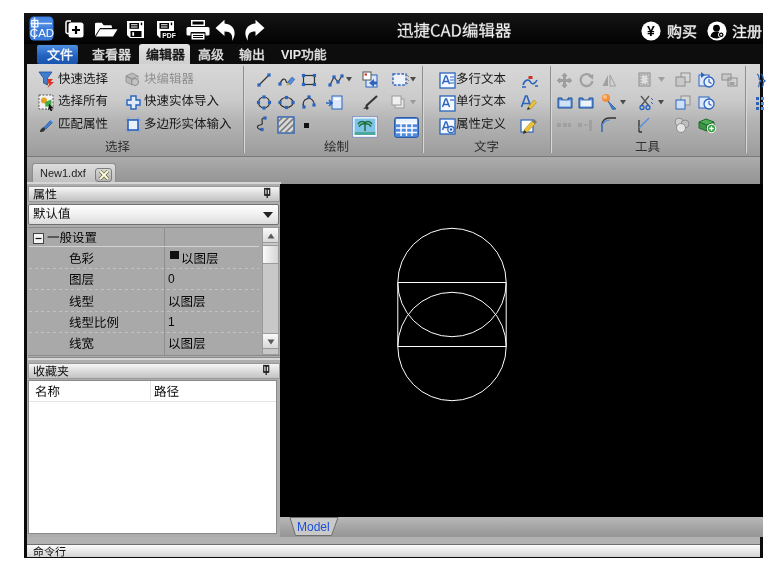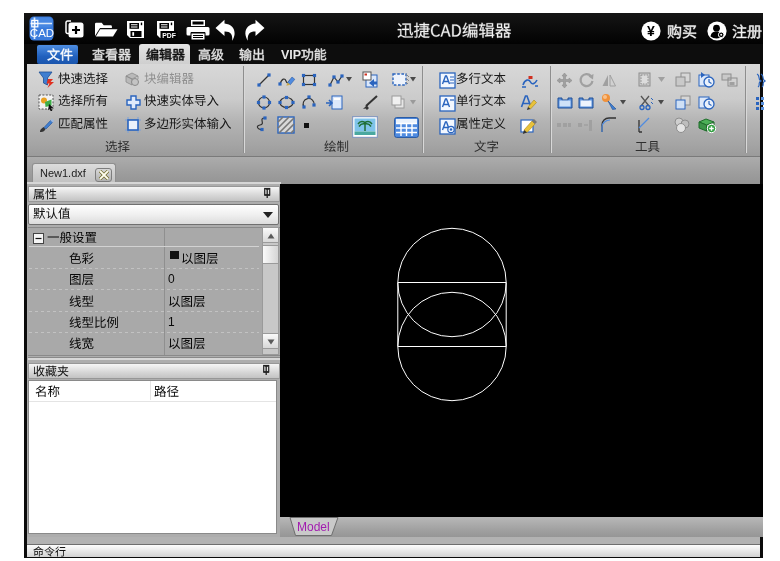--- a/index.html
+++ b/index.html
@@ -504,18 +504,18 @@
     <g fill="none" stroke="#fff" stroke-width="1">
       <circle cx="172" cy="98.5" r="54.2"></circle>
       <circle cx="172" cy="162.5" r="54.2"></circle>
       <path d="M117.8 98.5 H226.2 M117.8 162.5 H226.2 M117.8 98.5 V162.5 M226.2 98.5 V162.5"></path>
     </g>
   </svg>
 <div style="position:absolute;left:280px;top:517px;width:483px;height:20px;background:linear-gradient(#b8b8b8,#a2a2a2 60%,#969696);"></div>
 <svg style="position:absolute;left:282px;top:517px" width="62" height="20">
     <path d="M8 0.5 H56 L49.5 18.5 H13.5 Z" fill="#c9c9c9" stroke="#6e6e6e"></path>
   </svg>
-<div style="position:absolute;left:297px;top:519.5px;font-size:12px;color:#a21caf;">Model</div>
+<div style="position:absolute;left:297px;top:519.5px;font-size:12px;color:#1d4ed8;">Model</div>
 <div style="position:absolute;left:27px;top:537px;width:733px;height:7.5px;background:#b2b2b2;"></div>
 <div style="position:absolute;left:27px;top:543.5px;width:733px;height:1.5px;background:#6e6e6e;"></div>
 <div style="position:absolute;left:27px;top:545px;width:733px;height:11.5px;background:linear-gradient(#fdfdfd,#e6e6e6 55%,#d2d2d2);"></div>
 <svg style="position:absolute;left:33px;top:545.5px" width="34" height="13">
     <path d="M5.6 0.3C4.5 1.8 2.4 3.2 0.4 3.7C0.5 3.9 0.7 4.3 0.9 4.5C1.7 4.3 2.5 3.9 3.3 3.4V4.1H7.7V3.4C8.4 3.8 9.2 4.2 10 4.5C10.2 4.2 10.4 3.9 10.6 3.7C8.9 3.2 7 2.2 6 1L6.2 0.8ZM3.3 3.3C4.2 2.8 4.9 2.2 5.5 1.6C6.1 2.2 6.8 2.8 7.6 3.3ZM1.4 5V9.7H2.2V8.8H4.8V5ZM2.2 5.7H4V8H2.2ZM5.9 5V10.6H6.7V5.8H8.8V8.1C8.8 8.2 8.8 8.3 8.6 8.3C8.5 8.3 8 8.3 7.3 8.3C7.4 8.5 7.6 8.8 7.6 9.1C8.4 9.1 8.9 9.1 9.3 8.9C9.6 8.8 9.6 8.5 9.6 8.1V5Z M15.4 3.5C16 4 16.7 4.8 17.1 5.2L17.7 4.7C17.4 4.2 16.6 3.5 16 3.1ZM12.8 5.5V6.3H18.8C18.2 7 17.4 7.8 16.6 8.5C16.1 8.1 15.5 7.7 15 7.4L14.4 8C15.6 8.8 17.2 9.9 17.9 10.6L18.6 9.9C18.2 9.6 17.8 9.3 17.3 9C18.4 7.9 19.6 6.7 20.4 5.8L19.8 5.5L19.7 5.5ZM16.6 0.4C15.5 2 13.4 3.4 11.4 4.3C11.6 4.5 11.9 4.8 12 5C13.6 4.2 15.3 3 16.5 1.7C17.8 3 19.6 4.3 21.1 5C21.2 4.7 21.5 4.4 21.7 4.2C20.2 3.6 18.2 2.4 17.1 1.2L17.4 0.8Z M26.8 1.1V1.9H32.2V1.1ZM24.9 0.4C24.4 1.2 23.3 2.2 22.4 2.8C22.5 3 22.8 3.3 22.9 3.5C23.9 2.8 25 1.7 25.7 0.8ZM26.3 4.1V4.9H30V9.5C30 9.7 29.9 9.7 29.7 9.7C29.5 9.7 28.8 9.7 28 9.7C28.1 10 28.2 10.3 28.3 10.5C29.3 10.5 30 10.5 30.3 10.4C30.7 10.3 30.8 10 30.8 9.5V4.9H32.5V4.1ZM25.4 2.8C24.6 4 23.4 5.3 22.3 6.1C22.4 6.3 22.7 6.7 22.9 6.8C23.3 6.5 23.7 6.1 24.1 5.7V10.6H24.9V4.8C25.4 4.2 25.8 3.7 26.2 3.1Z" fill="#111"></path>
   </svg>
 </body></html>

